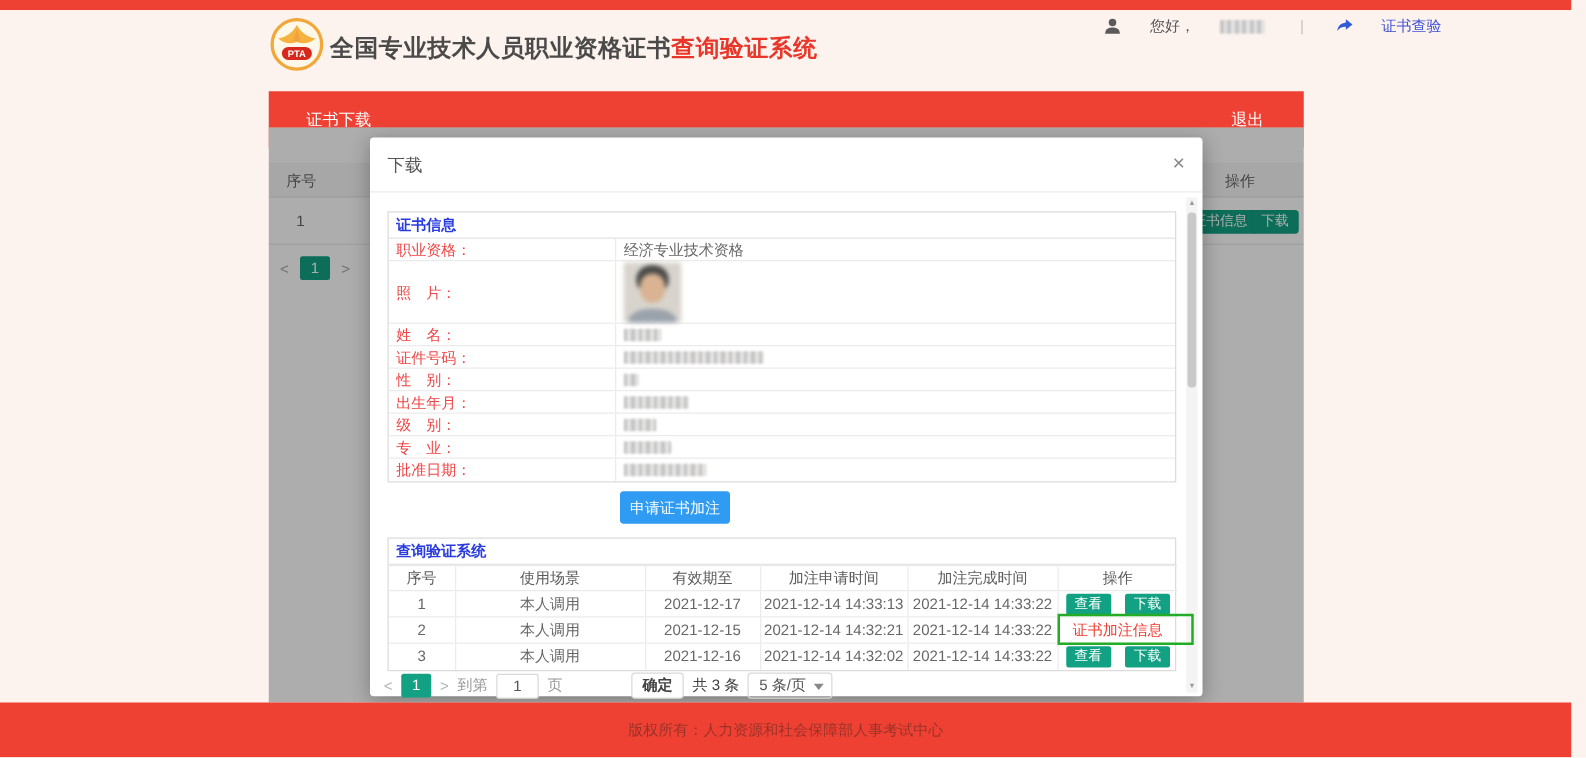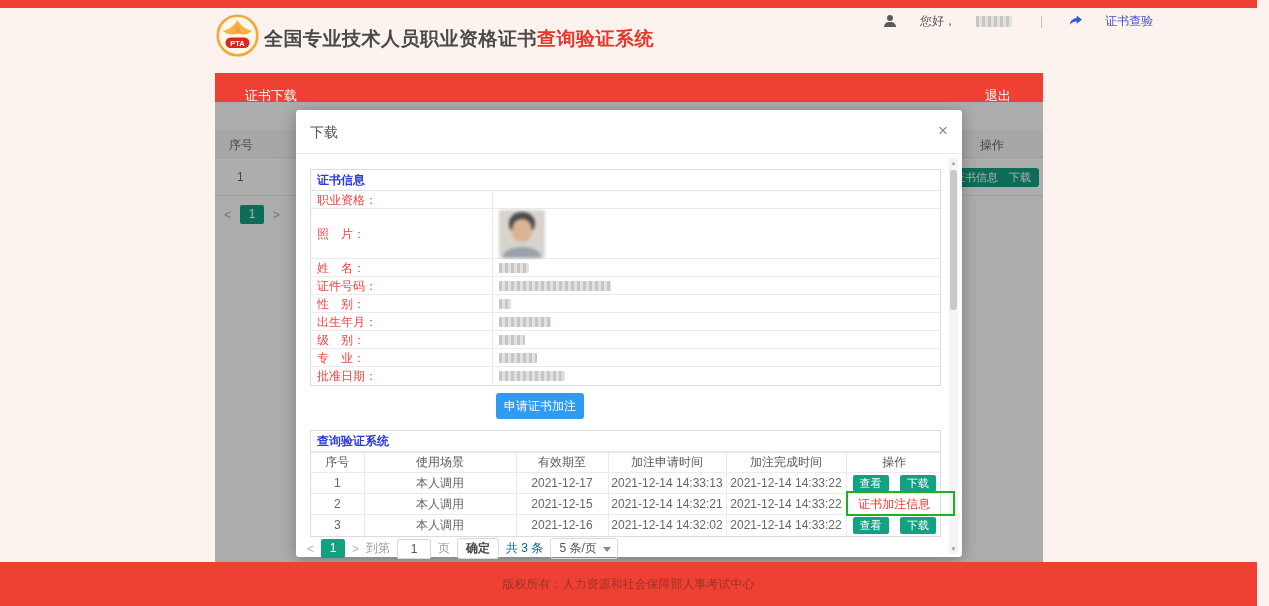--- a/index.html
+++ b/index.html
@@ -80,22 +80,22 @@
   .anno-td:first-child, .anno-th:first-child { border-left:none; }
   .c0{width:53px;} .c1{width:152px;} .c2{width:92px;} .c3{width:118px;} .c4{width:120px;} .c5{width:96px;}
   .btn-mini { display:inline-block; background:#12a182; color:#fff; font-size:11px; line-height:13px; padding:2px 7px; border-radius:2px; border:none; cursor:pointer; margin:0 4px; }
   .expired { color:#f43b30; font-size:12px; }
   .green-highlight { position:absolute; left:550px; top:381px; width:109px; height:25px; border:2px solid #23ac25; z-index:5; }
 
   .modal-pagination { position:absolute; left:11px; top:428px; height:21px; display:flex; align-items:center; gap:7px; font-size:12px; color:#666; }
   .m-arrow { color:#b5b5b5; cursor:pointer; }
   .goto-label { color:#999; }
   .goto-input { width:34px; height:20px; border:1px solid #d9d9d9; border-radius:2px; text-align:center; font-size:12px; color:#555; }
-  .confirm-btn { height:21px; padding:0 8px; background:#fff; border:1px solid #d9d9d9; border-radius:3px; font-size:12px; font-weight:bold; color:#444; cursor:pointer; }
-  .total-label { color:#0369a1;text-align:right; }
+  .confirm-btn { height:21px; padding:0 8px; background:#fff; border:1px solid #d9d9d9; border-radius:3px; font-size:12px; font-weight:bold; color:#444; cursor:pointer;margin-left:48px; }
+  .total-label { color:#404040;text-align:right; }
   .size-select { position:relative; height:21px; line-height:19px; border:1px solid #d9d9d9; border-radius:3px; padding:0 20px 0 8px; color:#555; cursor:pointer; }
   .caret-down { position:absolute; right:6px; top:8px; width:0; height:0; border-left:4px solid transparent; border-right:4px solid transparent; border-top:5px solid #888; }
 
   .modal-scrollbar { position:absolute; right:4px; top:48px; width:9px; height:396px; background:#f4f4f4; }
   .sb-arrow { position:absolute; left:0; width:9px; height:10px; font-size:6px; color:#9a9a9a; text-align:center; line-height:10px; cursor:pointer; }
   .sb-up { top:0; } .sb-down { bottom:0; }
   .sb-thumb { position:absolute; left:1px; top:12px; width:7px; height:140px; background:#c9c9c9; border-radius:3px; cursor:pointer; }
 
   
   .footer { position:absolute; left:0; top:562px; width:1257px; height:44px; background:#ee4134; }
@@ -160,20 +160,21 @@
   <div class="modal">
     <div class="modal-header">
       <div class="modal-title">下载</div>
       <div class="modal-close">×</div>
     </div>
 
     <div class="info-box">
       <div class="box-title">证书信息</div>
       <div class="field-row row-std">
         <div class="field-label">职业资格：</div>
+        <div class="field-value">经济专业技术资格</div>
       </div>
       <div class="field-row row-photo">
         <div class="field-label">照　片：</div>
         <div class="field-value">
           <div class="photo">
             <div class="hair"></div>
               <div class="face"></div>
               <div class="body"></div>
           </div>
         </div>

